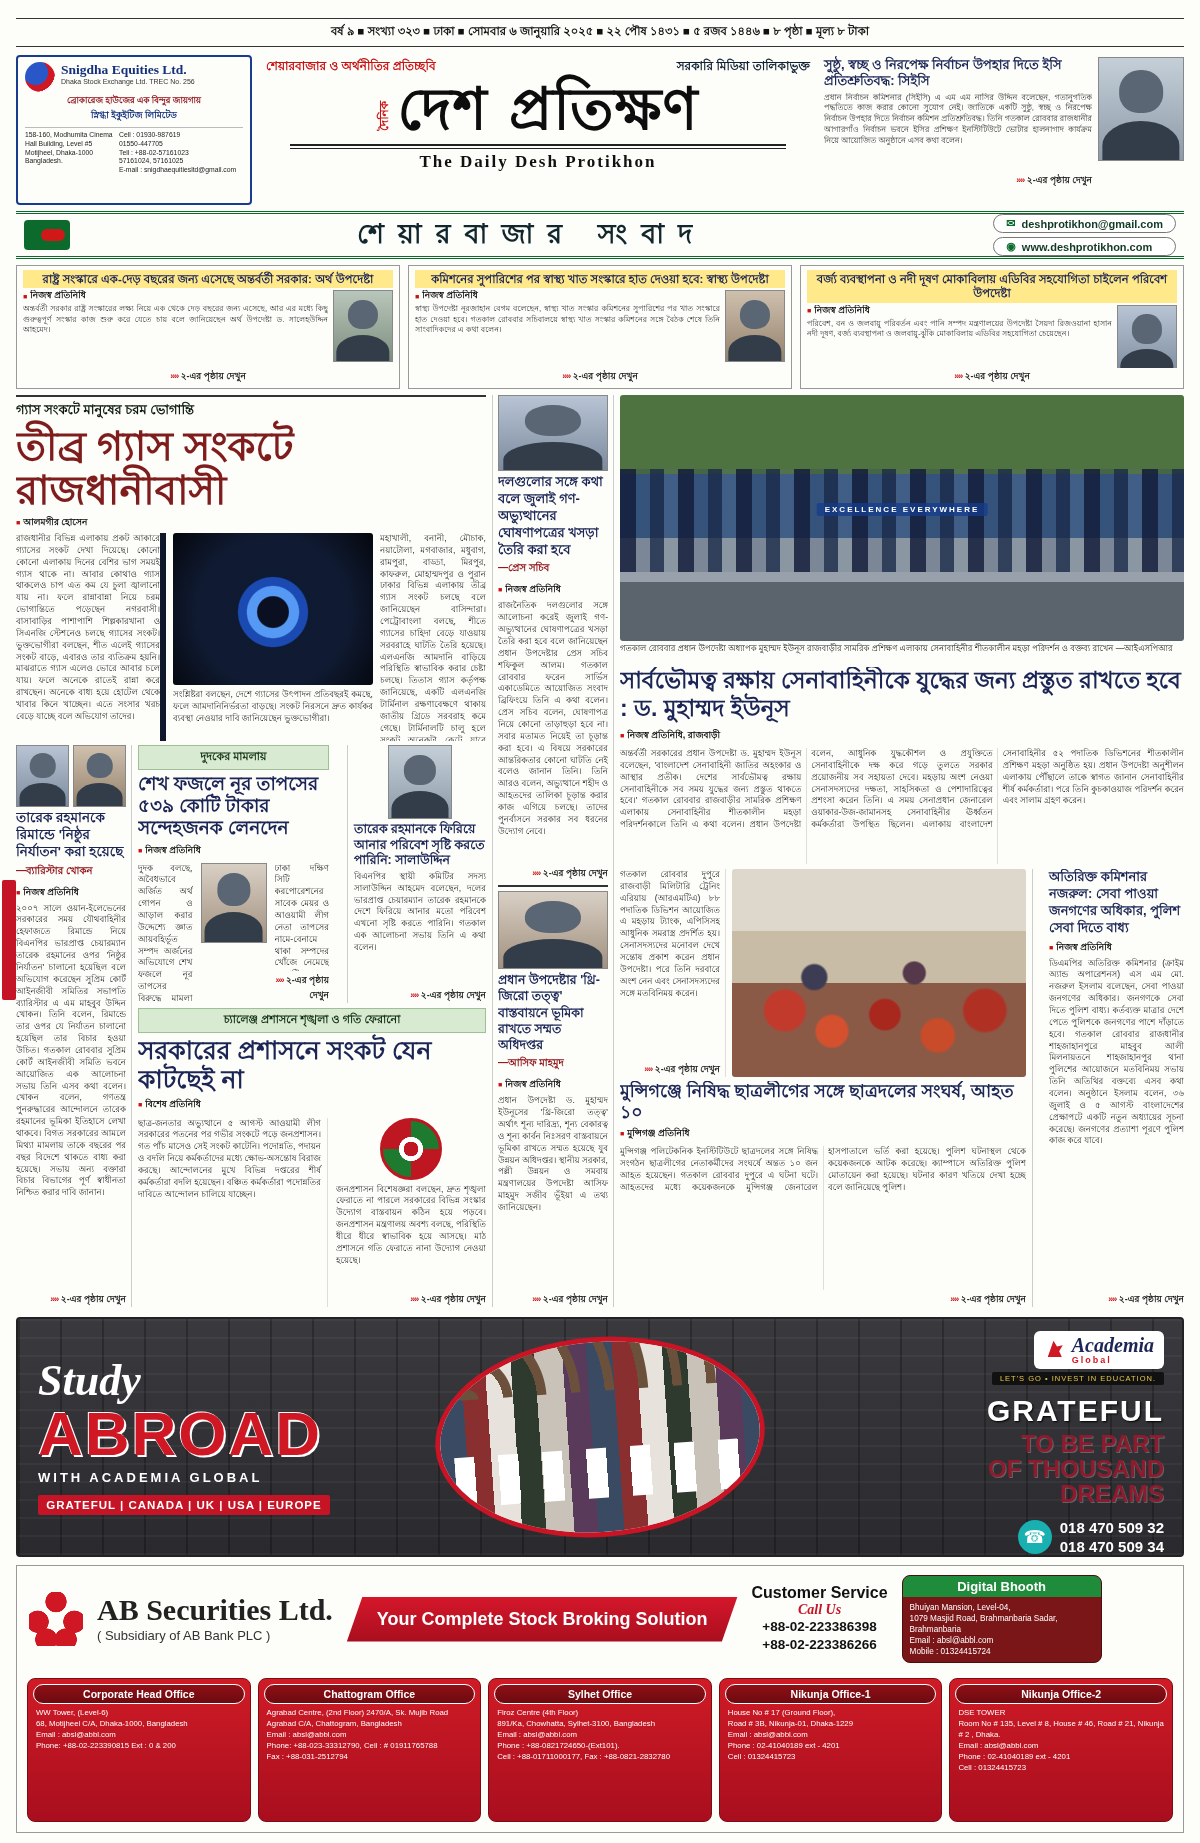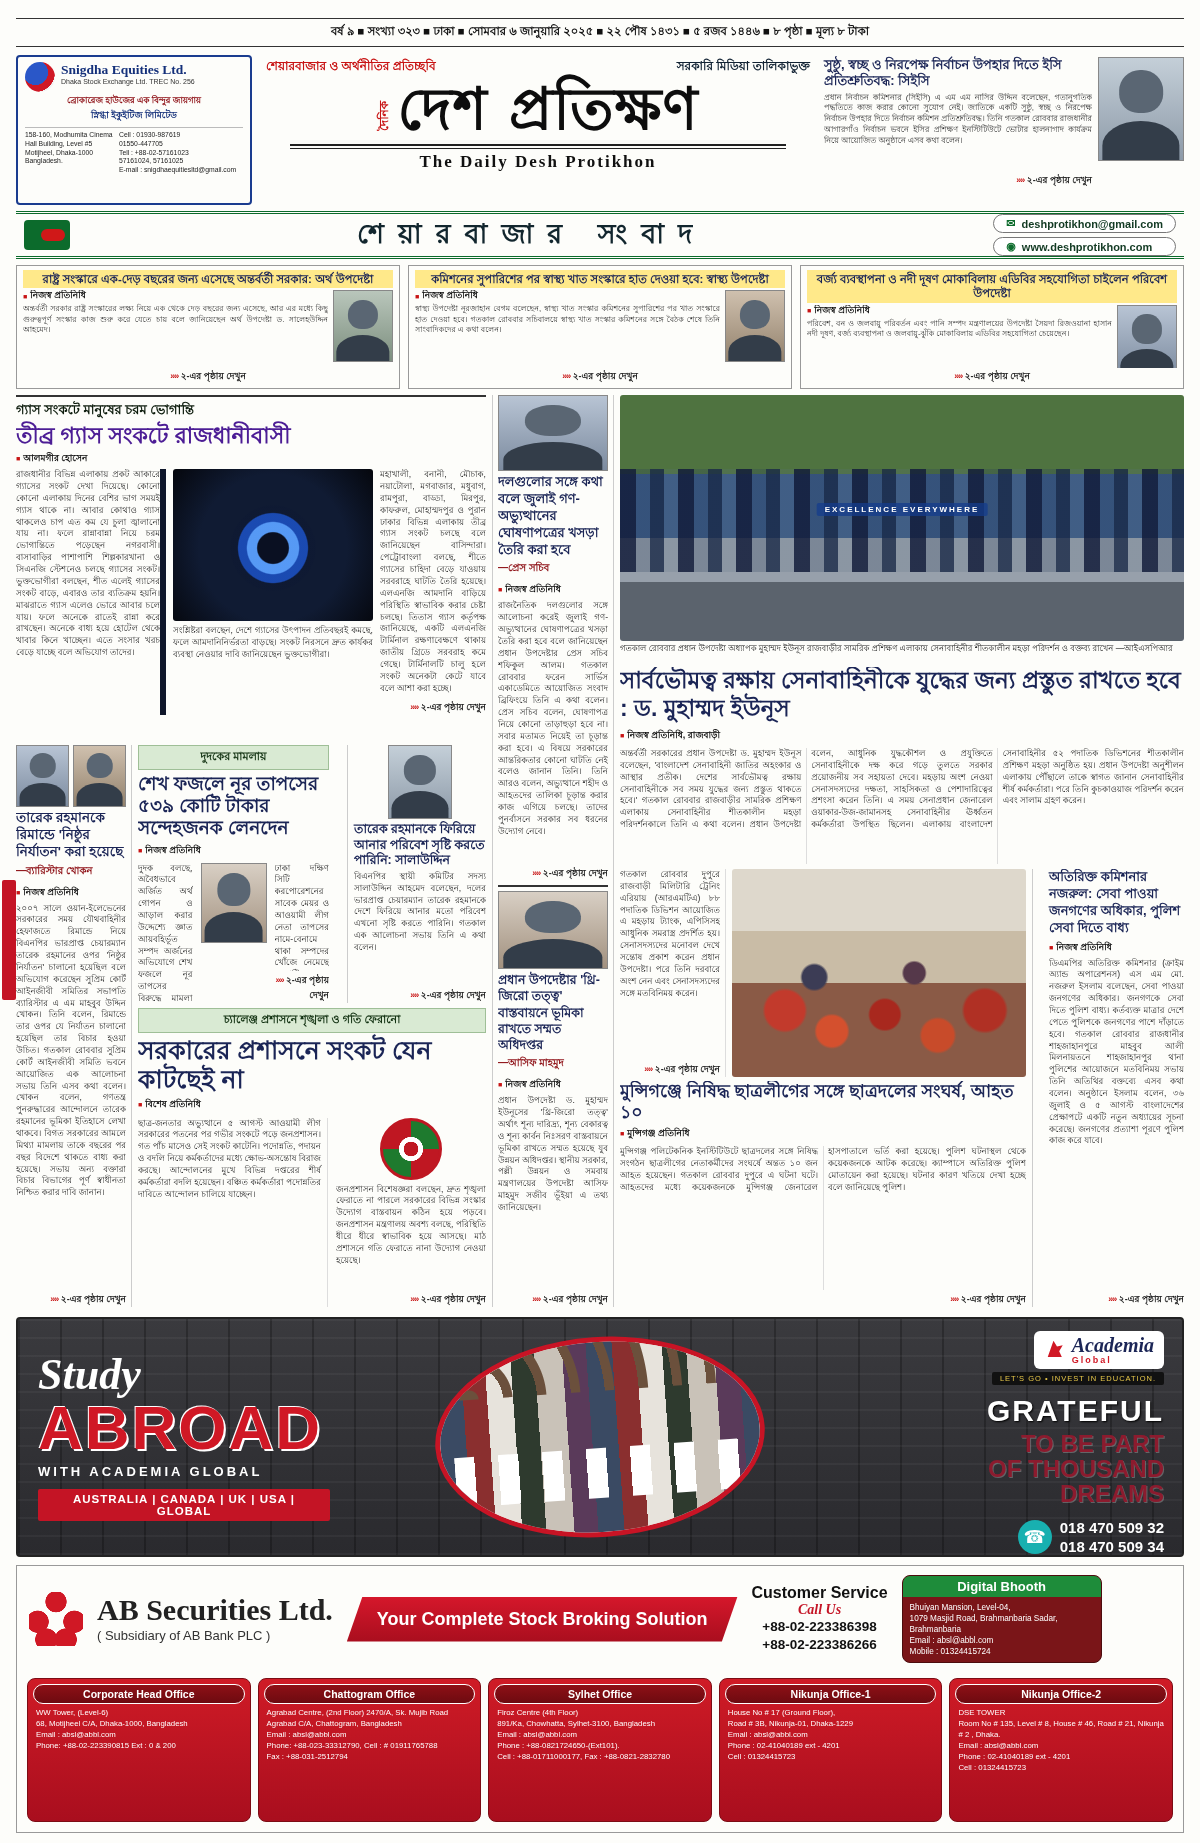--- a/index.html
+++ b/index.html
@@ -74,21 +74,21 @@
 
 
 .main{display:flex;gap:6px;margin-top:6px;height:912px}
 .left-col{width:470px;display:flex;flex-direction:column}
 .mid-col{width:122px;border-left:1px solid #ccc;border-right:1px solid #ccc;padding:0 5px;display:flex;flex-direction:column}
 .right-col{flex:1;display:flex;flex-direction:column}
 
 
 .gas{height:346px;overflow:hidden}
 .gas-kicker{border-top:2px solid #333;font-size:13px;font-weight:bold;color:#0d1c0d;padding:3px 0 1px;}
-.gas-headline{font-size:22px;font-weight:900;color:#4c1d95;line-height:1.1;margin:2px 0}
+.gas-headline{font-size:40px;font-weight:900;color:#7f1d1d;line-height:1.1;margin:2px 0}
 .gas-content{display:flex;gap:7px;margin-top:3px;height:246px}
 .gas-c1{width:150px;border-right:6px solid #0f172a;}
 .gas-cmid{width:200px;display:flex;flex-direction:column;gap:4px}
 .gas-photo{height:152px;border-radius:3px;background:
  radial-gradient(circle at 50% 52%,rgba(10,16,34,1) 0 12%,rgba(90,160,255,.95) 13% 20%,rgba(30,90,220,.75) 21% 27%,rgba(10,20,50,.2) 28% 33%,transparent 34%),
  radial-gradient(circle at 50% 52%,#101b33 0 58%,#05070d 100%);flex:none}
 .gas-c3{flex:1}
 
 
 .left-bottom{display:flex;gap:6px;margin-top:4px;flex:1;overflow:hidden}
@@ -484,21 +484,21 @@
         </div>
       </div>
     </div>
   </div>
 
   <div class="study">
     <div class="study-left">
       <div class="study-script">Study</div>
       <div class="study-big">ABROAD</div>
       <div class="study-with">WITH ACADEMIA GLOBAL</div>
-      <div class="countries">AUSTRALIA | CANADA | UK | USA | GLOBAL</div>
+      <div class="countries">GRATEFUL | CANADA | UK | USA | EUROPE</div>
     </div>
     <div class="study-center">
       <div class="students-ring">
         <div class="students"></div>
       </div>
     </div>
     <div class="study-right">
       <div class="acad-box">
         <div class="roo"></div>
         <div>

